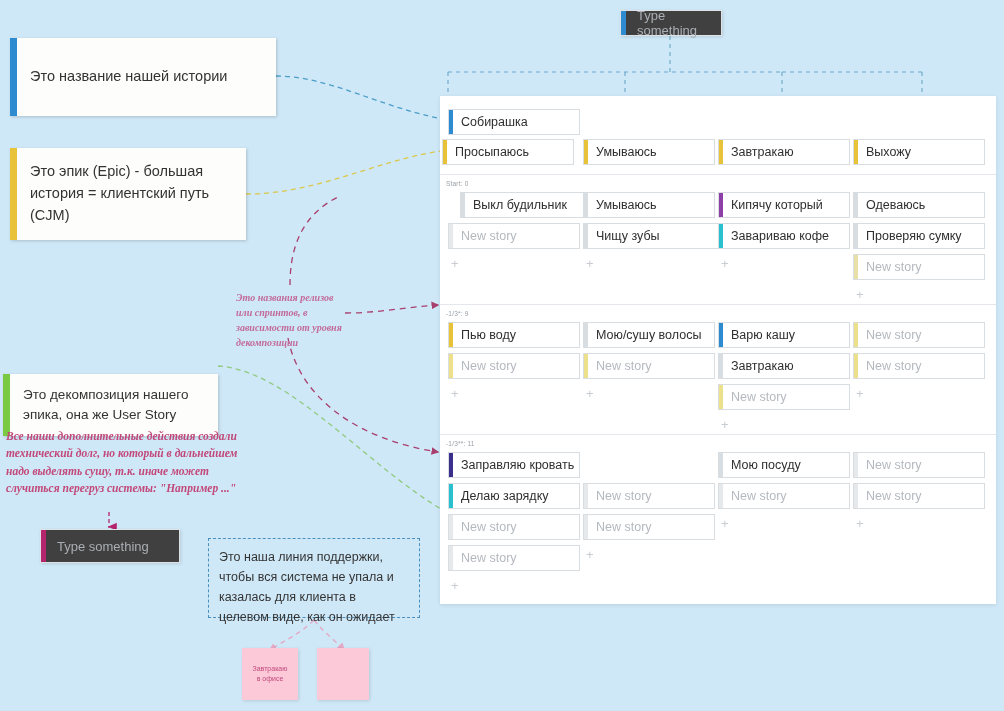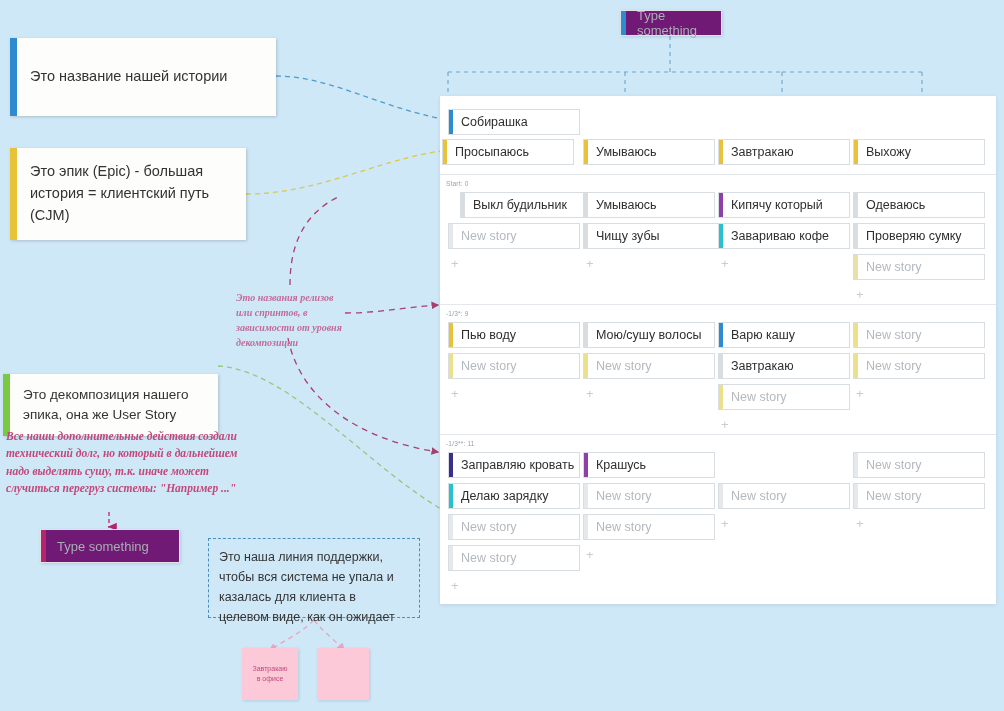--- a/index.html
+++ b/index.html
@@ -51,21 +51,21 @@
   .plus{
     position:absolute;color:#c8ccd1;font-size:13px;line-height:1;
     user-select:none;
   }
   .rowlab{
     position:absolute;font-size:6.5px;color:#9aa0a6;letter-spacing:.2px;
     white-space:nowrap;
   }
   
   .chip{
-    position:absolute;box-sizing:border-box;background:#701a75;
+    position:absolute;box-sizing:border-box;background:#404040;
     border:1px solid #dfe3e8;box-shadow:1px 1px 3px rgba(0,0,0,.13);
     color:#a9aeb4;font-size:13px;
     display:flex;align-items:center;padding-left:16px;
   }
   .chip .accent{position:absolute;left:0;top:0;bottom:0;width:5px;}
   
   .sticky{
     position:absolute;background:#fbc9d8;
     box-shadow:1px 1px 3px rgba(0,0,0,.13);
     display:flex;align-items:center;justify-content:center;text-align:center;
@@ -194,24 +194,24 @@
     <div class="card empty" style="left: 413px; top: 226px; width: 132px;"><span class="accent" style="background: rgb(236, 224, 138);"></span><span>New story</span></div>
     <div class="card empty" style="left: 413px; top: 257px; width: 132px;"><span class="accent" style="background: rgb(236, 224, 138);"></span><span>New story</span></div>
     <div class="plus" style="left: 416px; top: 291px;">+</div>
     <div class="board-row-sep" style="top: 338px;"></div>
     <div class="rowlab" style="left: 6px; top: 344px;">-1/3**: 11</div>
     <div class="card" style="left: 8px; top: 356px; width: 132px;"><span class="accent" style="background: rgb(59, 47, 142);"></span><span>Заправляю кровать</span></div>
     <div class="card" style="left: 8px; top: 387px; width: 132px;"><span class="accent" style="background: rgb(41, 192, 208);"></span><span>Делаю зарядку</span></div>
     <div class="card empty" style="left: 8px; top: 418px; width: 132px;"><span class="accent" style="background: rgb(230, 233, 236);"></span><span>New story</span></div>
     <div class="card empty" style="left: 8px; top: 449px; width: 132px;"><span class="accent" style="background: rgb(230, 233, 236);"></span><span>New story</span></div>
     <div class="plus" style="left: 11px; top: 483px;">+</div>
-    <div class="card" style="left: 143px; top: 356px; width: 132px;"><span class="accent" style="background: rgb(142, 63, 168);"></span><span>Крашусь</span></div>
     <div class="card empty" style="left: 143px; top: 387px; width: 132px;"><span class="accent" style="background: rgb(230, 233, 236);"></span><span>New story</span></div>
     <div class="card empty" style="left: 143px; top: 418px; width: 132px;"><span class="accent" style="background: rgb(230, 233, 236);"></span><span>New story</span></div>
     <div class="plus" style="left: 146px; top: 452px;">+</div>
+    <div class="card" style="left: 278px; top: 356px; width: 132px;"><span class="accent" style="background: rgb(216, 221, 226);"></span><span>Мою посуду</span></div>
     <div class="card empty" style="left: 278px; top: 387px; width: 132px;"><span class="accent" style="background: rgb(230, 233, 236);"></span><span>New story</span></div>
     <div class="plus" style="left: 281px; top: 421px;">+</div>
     <div class="card empty" style="left: 413px; top: 356px; width: 132px;"><span class="accent" style="background: rgb(230, 233, 236);"></span><span>New story</span></div>
     <div class="card empty" style="left: 413px; top: 387px; width: 132px;"><span class="accent" style="background: rgb(230, 233, 236);"></span><span>New story</span></div>
     <div class="plus" style="left: 416px; top: 421px;">+</div>
   </div>
 
 <div class="sticky" style="left:242px;top:648px;width:56px;height:52px;">
   <span style="white-space:pre-line">Завтракаю
 в офисе</span>

